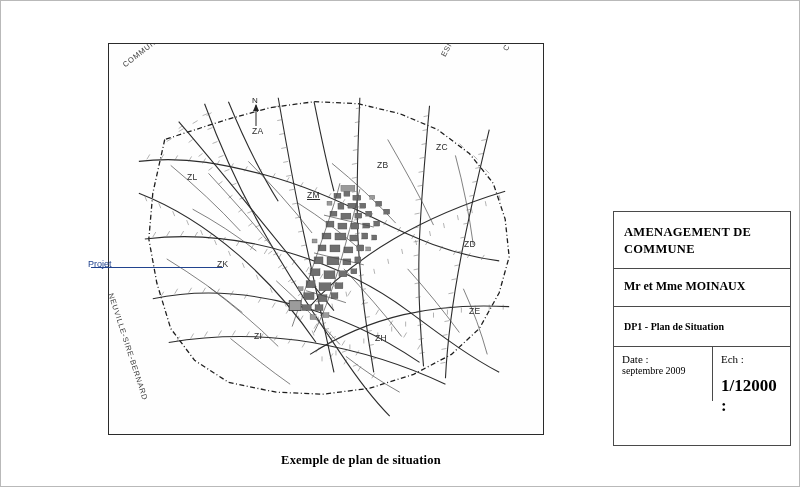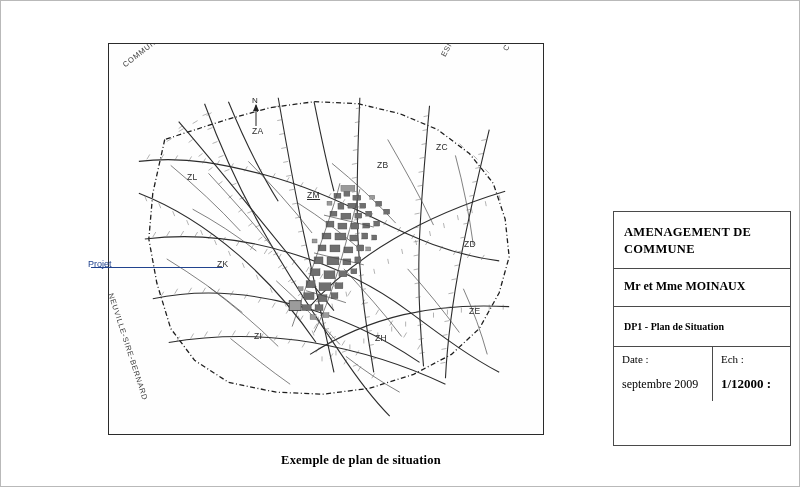--- a/index.html
+++ b/index.html
@@ -124,22 +124,22 @@
     border-right: 1px solid #4a4a4a;
     box-sizing: border-box;
     padding: 6px 8px 0 8px;
   }
   .cart-ech {
     flex: 1;
     box-sizing: border-box;
     padding: 6px 8px 0 8px;
   }
   .lbl-small { font-size: 11px; }
-  .val-date { font-size: 12px; margin-top: 12px; }
-  .val-ech { font-size: 13px; font-weight: bold; margin-top: 11px; }
+  .val-date { font-size: 10px; margin-top: 0; }
+  .val-ech { font-size: 17px; font-weight: bold; margin-top: 11px; }
 
   
   .caption {
     position: absolute;
     left: 0; top: 452px;
     width: 800px;
     text-align: center;
     font-weight: bold;
     font-size: 12.5px;
     letter-spacing: .2px;

